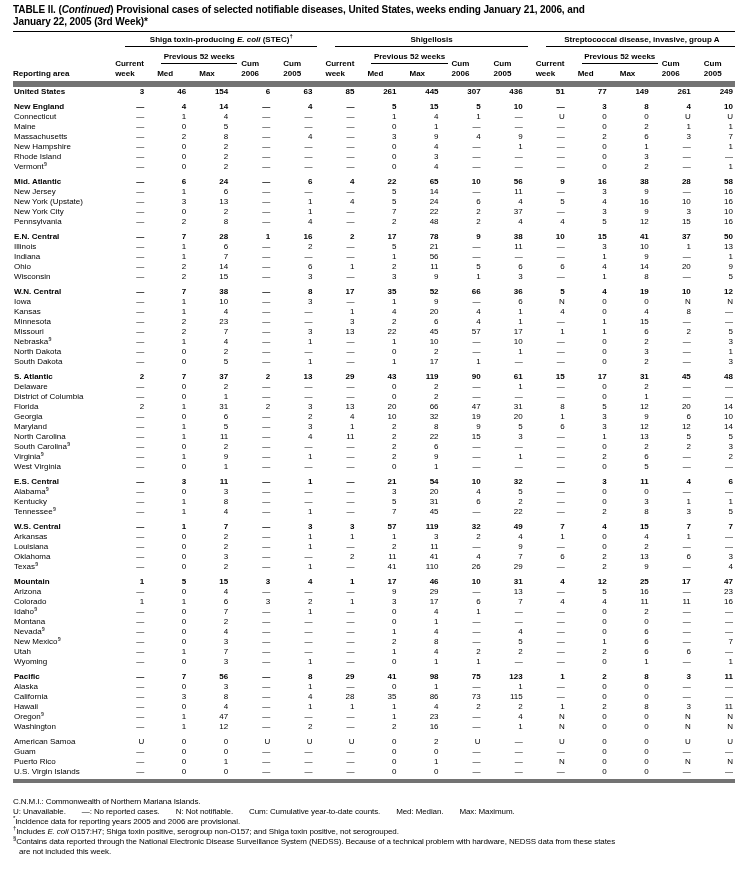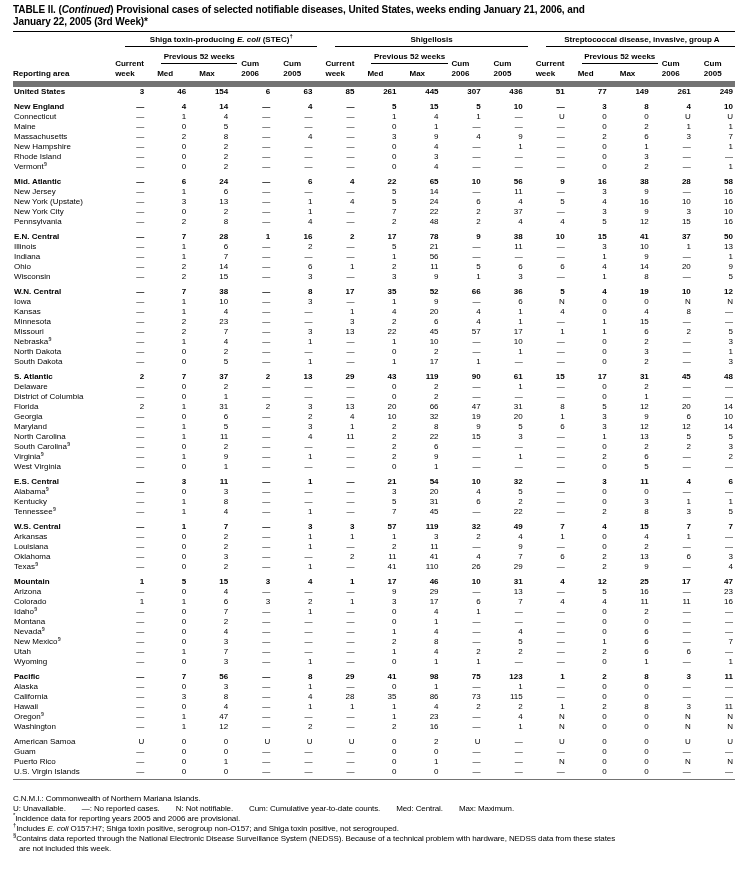--- a/index.html
+++ b/index.html
@@ -14,21 +14,21 @@
   thead tr.grp-row td{border-top:1px solid #000;padding-top:3px;}
   .grp-underline{border-bottom:1px solid #000;text-align:center;margin:0 8px 0 10px;padding-bottom:1px;white-space:nowrap;}
   .grp-underline .it{font-style:italic;}
   .prev-underline{border-bottom:1px solid #000;text-align:center;margin:5px 4px;padding-bottom:1px;white-space:nowrap;}
   thead td.h-right{text-align:left;padding-right:13px;}
   thead tr.lbl-row td{border-bottom:6px solid #737373;padding-bottom:2px;}
   td.area{font-size:8px;line-height:10px;text-align:left;padding:0 0 0 1px;white-space:nowrap;overflow:hidden;}
   td.num{font-size:8px;line-height:10px;text-align:right;padding:0 13px 0 0;white-space:nowrap;}
   tbody tr.bold td{font-weight:bold;}
   tbody tr.gap td{padding-top:5px;}
-  tbody tr:last-child td{border-bottom:1px solid #737373;padding-bottom:2px;margin-top:36px;}
+  tbody tr:last-child td{border-bottom:4px solid #737373;padding-bottom:2px;margin-top:36px;}
   sup{font-size:6px;vertical-align:super;line-height:0;}
   .footer{font-size:8px;line-height:10px;margin-top:14px;letter-spacing:-0.1px;}
   .legend-line span{margin-right:16px;}
   .fn{padding-left:6px;text-indent:-6px;}
   .fn .it{font-style:italic;}
 </style>
 </head>
 <body>
 
 <div class="page">
@@ -1259,20 +1259,20 @@
           <td class="num">0</td>
           <td class="num">—</td>
           <td class="num">—</td>
         </tr>
       </tbody>
   </table>
 
   <div class="footer">
     <div>C.N.M.I.: Commonwealth of Northern Mariana Islands.</div>
     <div class="legend-line">
-      <span>U: Unavailable.</span><span>—: No reported cases.</span><span>N: Not notifiable.</span><span>Cum: Cumulative year-to-date counts.</span><span>Med: Central.</span><span>Max: Maximum.</span>
+      <span>U: Unavailable.</span><span>—: No reported cases.</span><span>N: Not notifiable.</span><span>Cum: Cumulative year-to-date counts.</span><span>Med: Median.</span><span>Max: Maximum.</span>
     </div>
     <div class="fn"><sup>*</sup><span>Incidence data for reporting years 2005 and 2006 are provisional.</span></div>
     <div class="fn"><sup>†</sup><span>Includes </span><span class="it">E. coli</span><span> O157:H7; Shiga toxin positive, serogroup non-O157; and Shiga toxin positive, not serogrouped.</span></div>
     <div class="fn"><sup>§</sup><span>Contains data reported through the National Electronic Disease Surveillance System (NEDSS). Because of a technical problem with hardware, NEDSS data from these states are not included this week.</span></div>
   </div>
 
 </div>
 
 </body></html>

